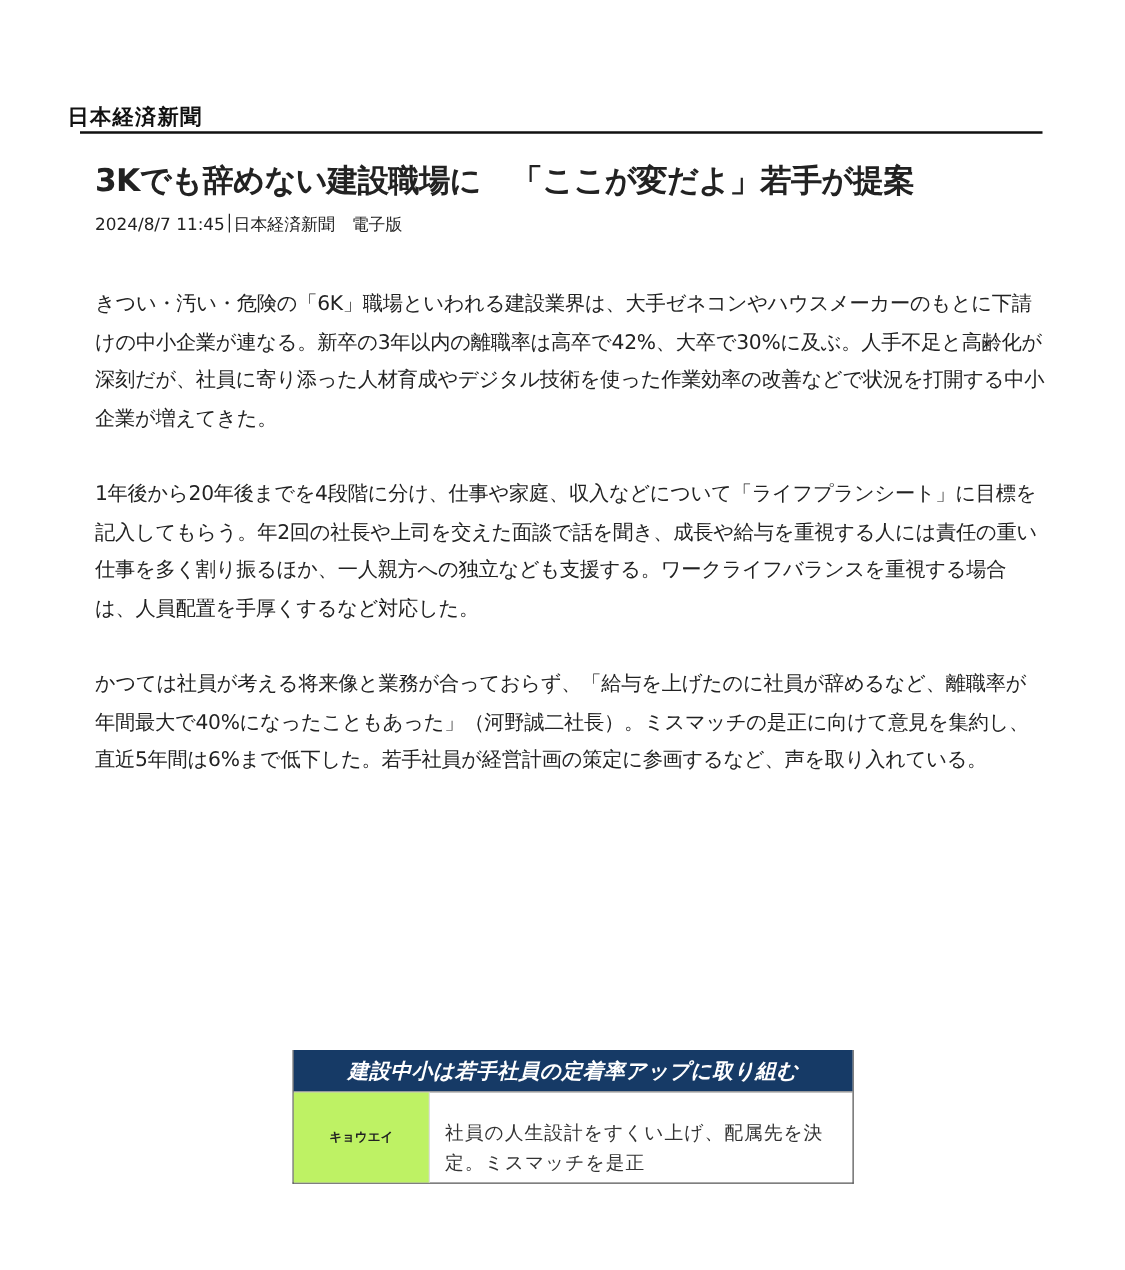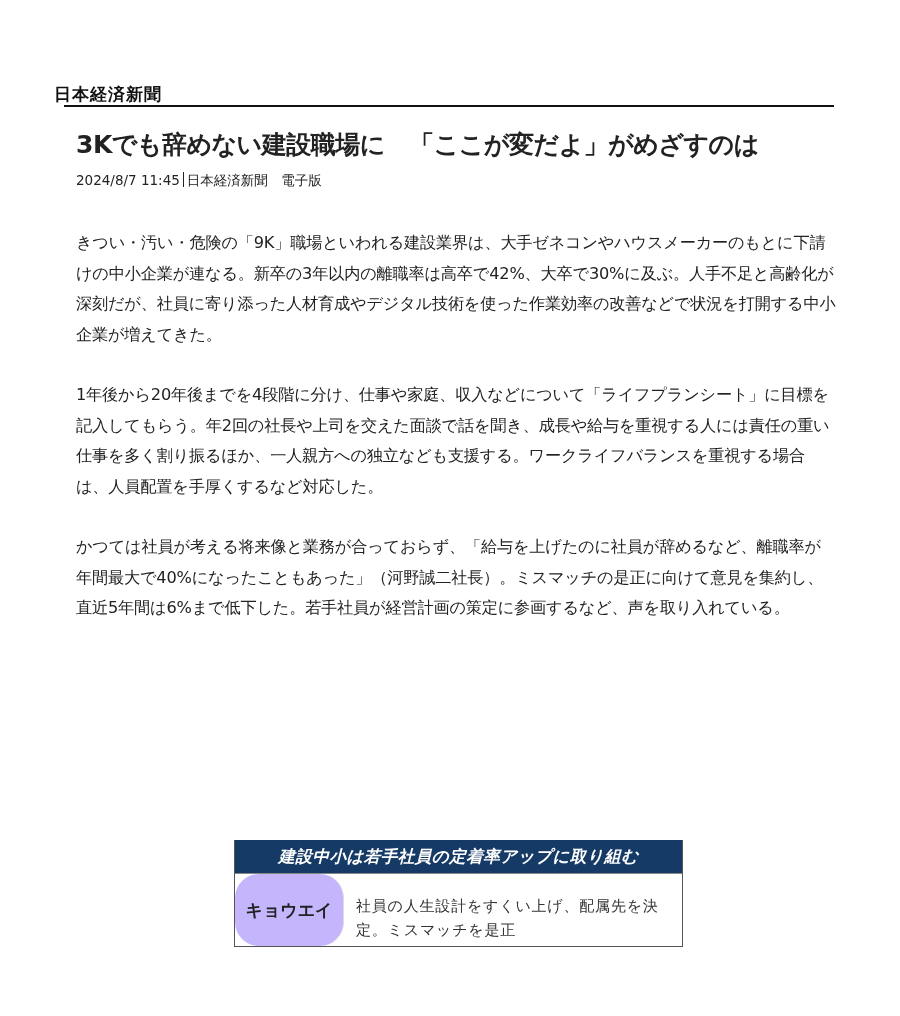--- a/index.html
+++ b/index.html
@@ -11,38 +11,38 @@
   .title { position: absolute; left: 76px; top: 128px; margin: 0; font-size: 25px; font-weight: bold;
            color: #222; line-height: 34px; letter-spacing: -0.5px; white-space: nowrap; }
   .meta { position: absolute; left: 76px; top: 171px; font-size: 13.5px; color: #222; line-height: 18px; white-space: nowrap; }
   .meta .sep { display: inline-block; width: 1px; height: 15px; background: #222; vertical-align: -2px; margin: 0 3px; }
   .body { position: absolute; left: 76px; top: 228px; width: 760px; }
   .para { margin: 0 0 30px 0; font-size: 16.2px; line-height: 30.5px; color: #222; letter-spacing: -0.2px; }
   .figure { position: absolute; left: 234px; top: 840px; width: 447px; border: 1px solid #555; border-top: none; }
   .fig-header { background: #163a66; color: #fff; font-weight: bold; font-size: 16.5px; text-align: center;
                 height: 33px; line-height: 33px; letter-spacing: 0.5px; font-style: italic; }
   .fig-row { display: flex; height: 72px; border-top: 1px solid #888; }
-  .fig-label { width: 108px; background: #c4b5fd; font-weight: bold; font-size: 17px; display: flex; align-items: center;
-               justify-content: center; color: #222; border-right: 1px solid #ddd; border-radius: 24px; }
+  .fig-label { width: 108px; background: #bef264; font-weight: bold; font-size: 10px; display: flex; align-items: center;
+               justify-content: center; color: #222; border-right: 1px solid #ddd; }
   .fig-text { flex: 1; padding: 20px 12px; font-size: 15px; line-height: 24px; color: #333; letter-spacing: 0.8px; }
 </style>
 </head>
 <body>
 
 <div class="masthead">日本経済新聞</div>
 <div class="rule"></div>
 
-<h1 class="title">3Kでも辞めない建設職場に　「ここが変だよ」がめざすのは</h1>
+<h1 class="title">3Kでも辞めない建設職場に　「ここが変だよ」若手が提案</h1>
 
 <div class="meta">
   <span>2024/8/7 11:45</span><span class="sep"></span><span>日本経済新聞　電子版</span>
 </div>
 
 <div class="body">
-  <p class="para">きつい・汚い・危険の「9K」職場といわれる建設業界は、大手ゼネコンやハウスメーカーのもとに下請けの中小企業が連なる。新卒の3年以内の離職率は高卒で42%、大卒で30%に及ぶ。人手不足と高齢化が深刻だが、社員に寄り添った人材育成やデジタル技術を使った作業効率の改善などで状況を打開する中小企業が増えてきた。</p>
+  <p class="para">きつい・汚い・危険の「6K」職場といわれる建設業界は、大手ゼネコンやハウスメーカーのもとに下請けの中小企業が連なる。新卒の3年以内の離職率は高卒で42%、大卒で30%に及ぶ。人手不足と高齢化が深刻だが、社員に寄り添った人材育成やデジタル技術を使った作業効率の改善などで状況を打開する中小企業が増えてきた。</p>
   <p class="para">1年後から20年後までを4段階に分け、仕事や家庭、収入などについて「ライフプランシート」に目標を記入してもらう。年2回の社長や上司を交えた面談で話を聞き、成長や給与を重視する人には責任の重い仕事を多く割り振るほか、一人親方への独立なども支援する。ワークライフバランスを重視する場合は、人員配置を手厚くするなど対応した。</p>
   <p class="para">かつては社員が考える将来像と業務が合っておらず、「給与を上げたのに社員が辞めるなど、離職率が年間最大で40%になったこともあった」（河野誠二社長）。ミスマッチの是正に向けて意見を集約し、直近5年間は6%まで低下した。若手社員が経営計画の策定に参画するなど、声を取り入れている。</p>
 </div>
 
 <div class="figure">
   <div class="fig-header">建設中小は若手社員の定着率アップに取り組む</div>
   <div class="fig-row">
     <div class="fig-label">キョウエイ</div>
     <div class="fig-text">社員の人生設計をすくい上げ、配属先を決定。ミスマッチを是正</div>
   </div>

